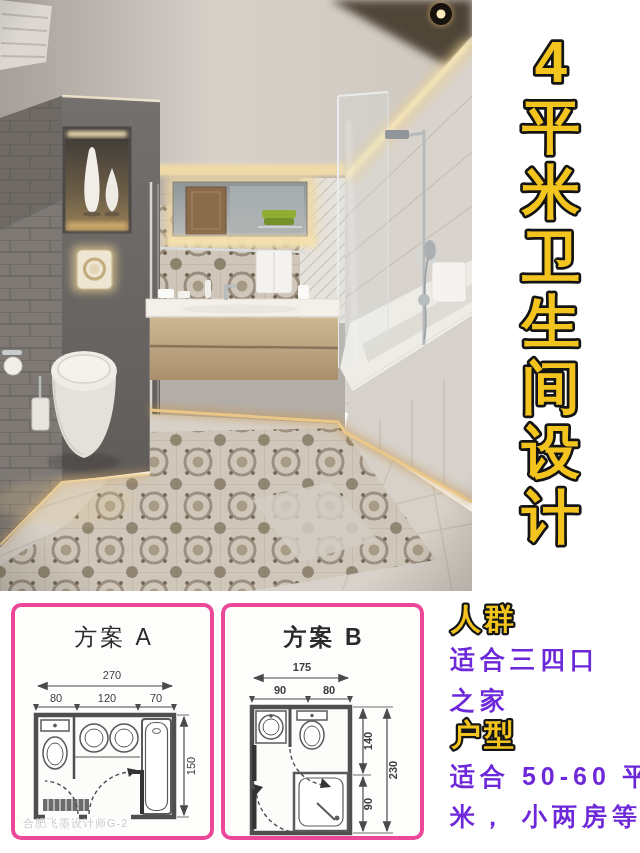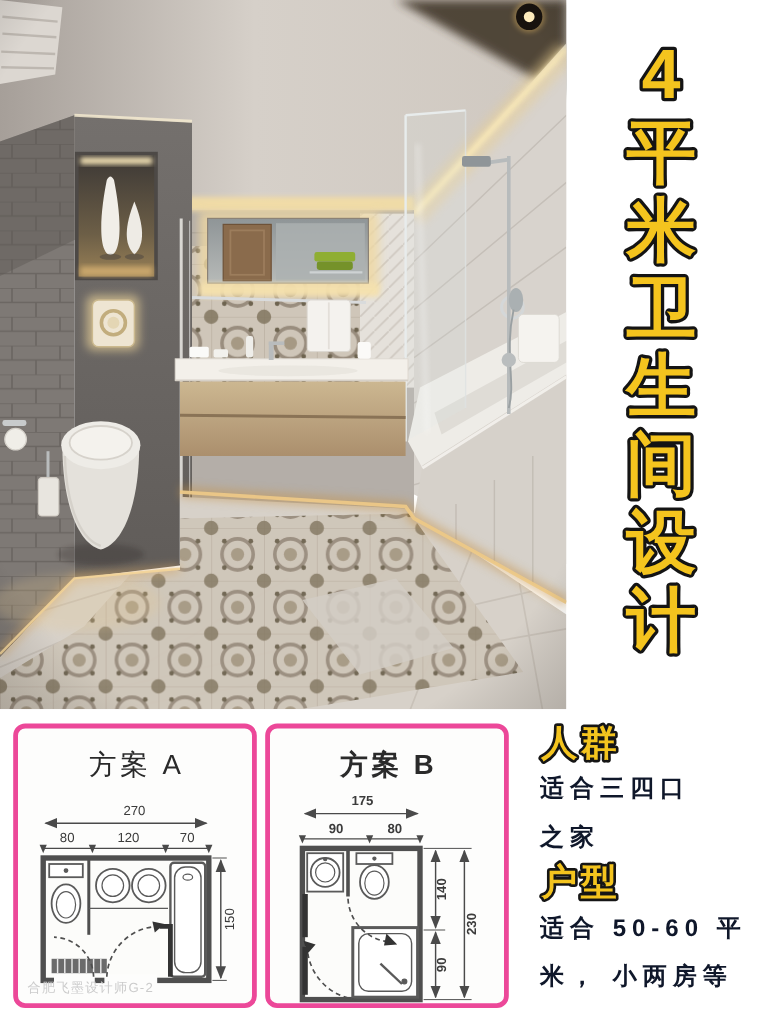--- a/index.html
+++ b/index.html
@@ -5,21 +5,21 @@
   html,body{margin:0;padding:0;background:#ffffff;}
   .page{position:relative;width:640px;height:853px;background:#ffffff;overflow:hidden;
         font-family:"Liberation Sans","DejaVu Sans",sans-serif;}
   .photo{position:absolute;left:0;top:0;width:472px;height:591px;overflow:hidden;}
   .title-col{position:absolute;left:472px;top:0;width:168px;height:591px;}
   .plan-card{position:absolute;top:603px;width:203px;height:237px;border:4px solid #ec4899;
              border-radius:10px;background:#fdfdfc;box-sizing:border-box;}
   #planA{left:11px;} #planB{left:221px;font-weight:bold;}
   .watermark{position:absolute;left:8px;bottom:5px;font-size:11px;color:#cccccc;
              letter-spacing:1px;filter:blur(0.6px);white-space:nowrap;}
-  .info-line{position:absolute;left:450px;font-size:20px;font-weight:600;color:#0f172a;
+  .info-line{position:absolute;left:450px;font-size:25px;font-weight:600;color:#6d28d9;
              letter-spacing:5px;white-space:nowrap;}
   .tag-svg{position:absolute;left:447px;}
   svg text.dim{font-family:"Liberation Sans","DejaVu Sans",sans-serif;font-size:11px;fill:#3c3c3c;}
   svg text.plan-title{font-family:"Liberation Sans","DejaVu Sans",sans-serif;font-size:23px;
                       fill:#2a2a2a;letter-spacing:3px;}
 </style>
 </head>
 <body>
 
 <div class="page">

